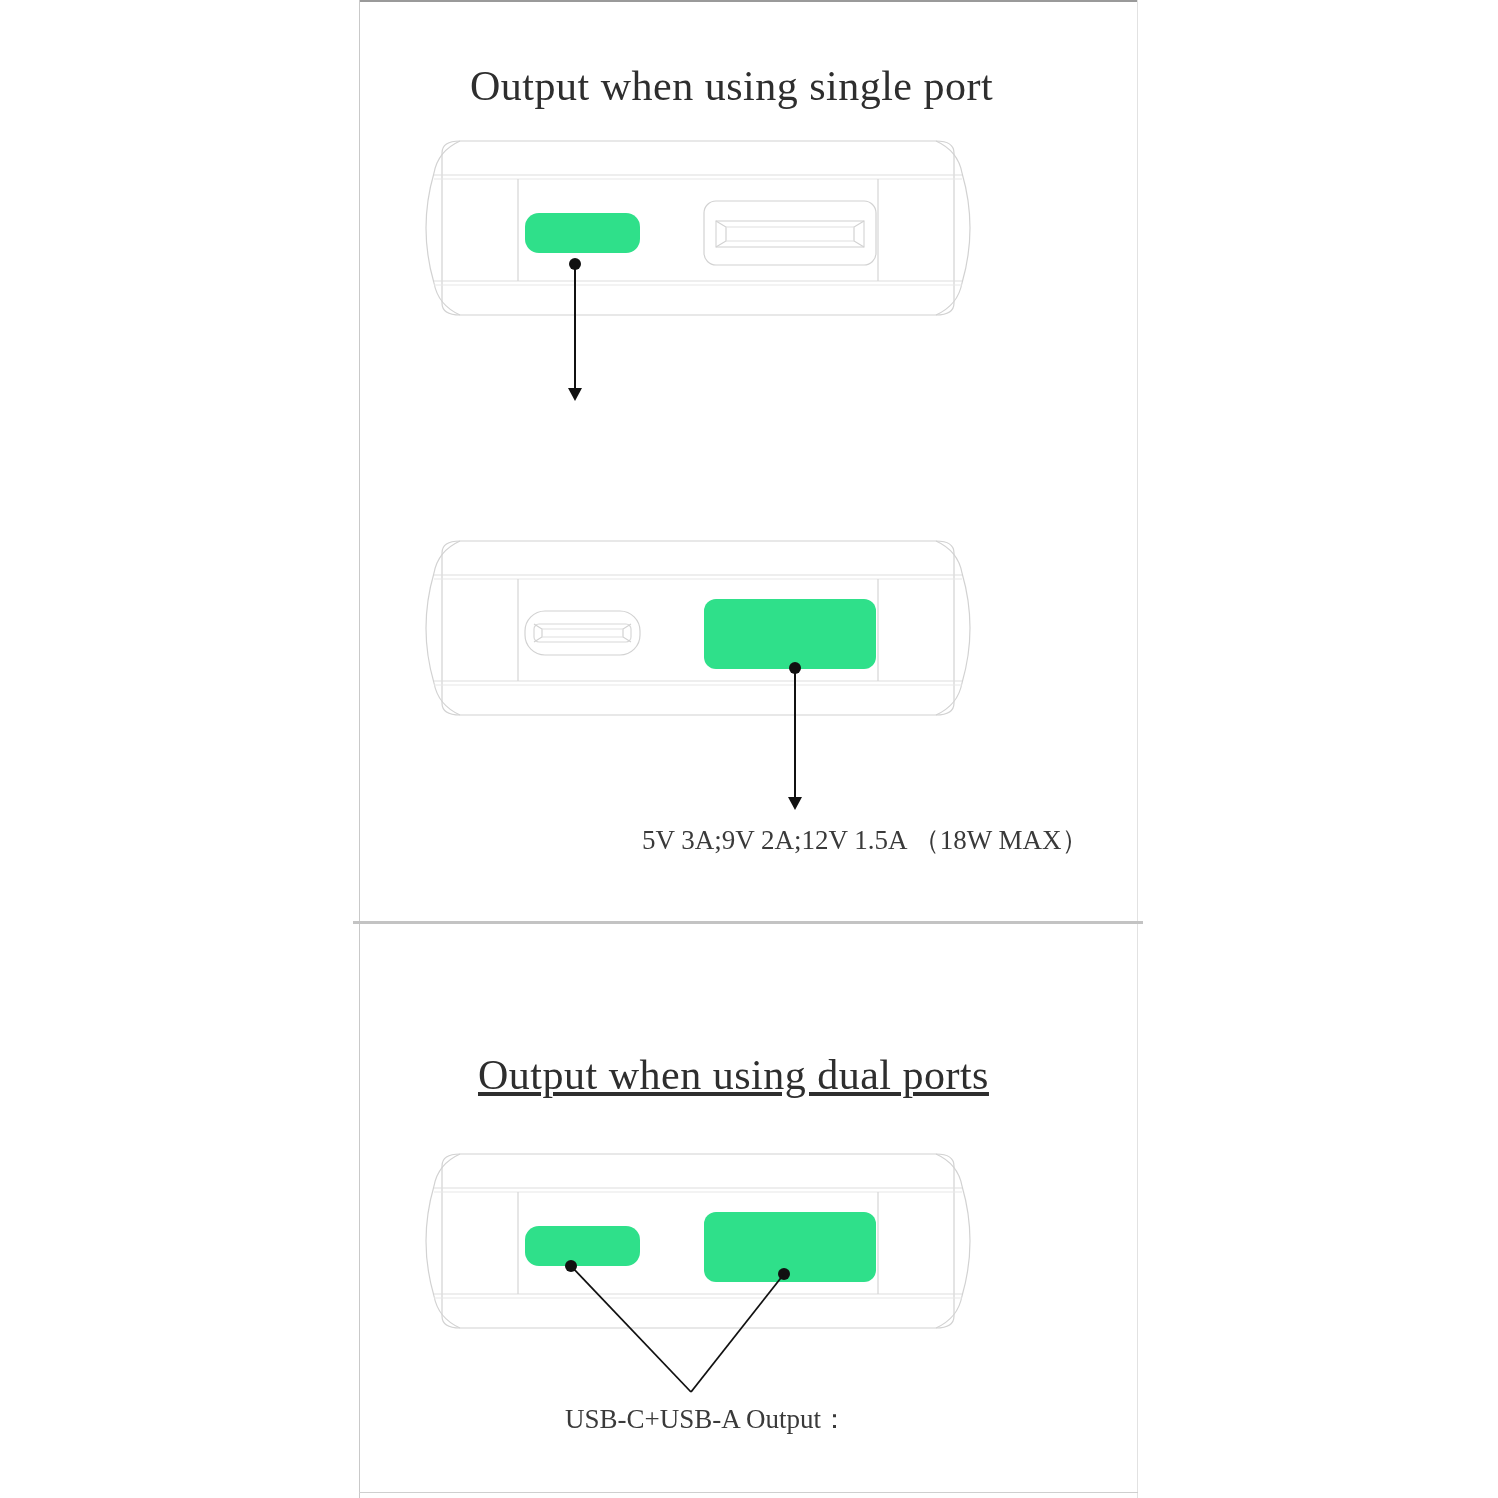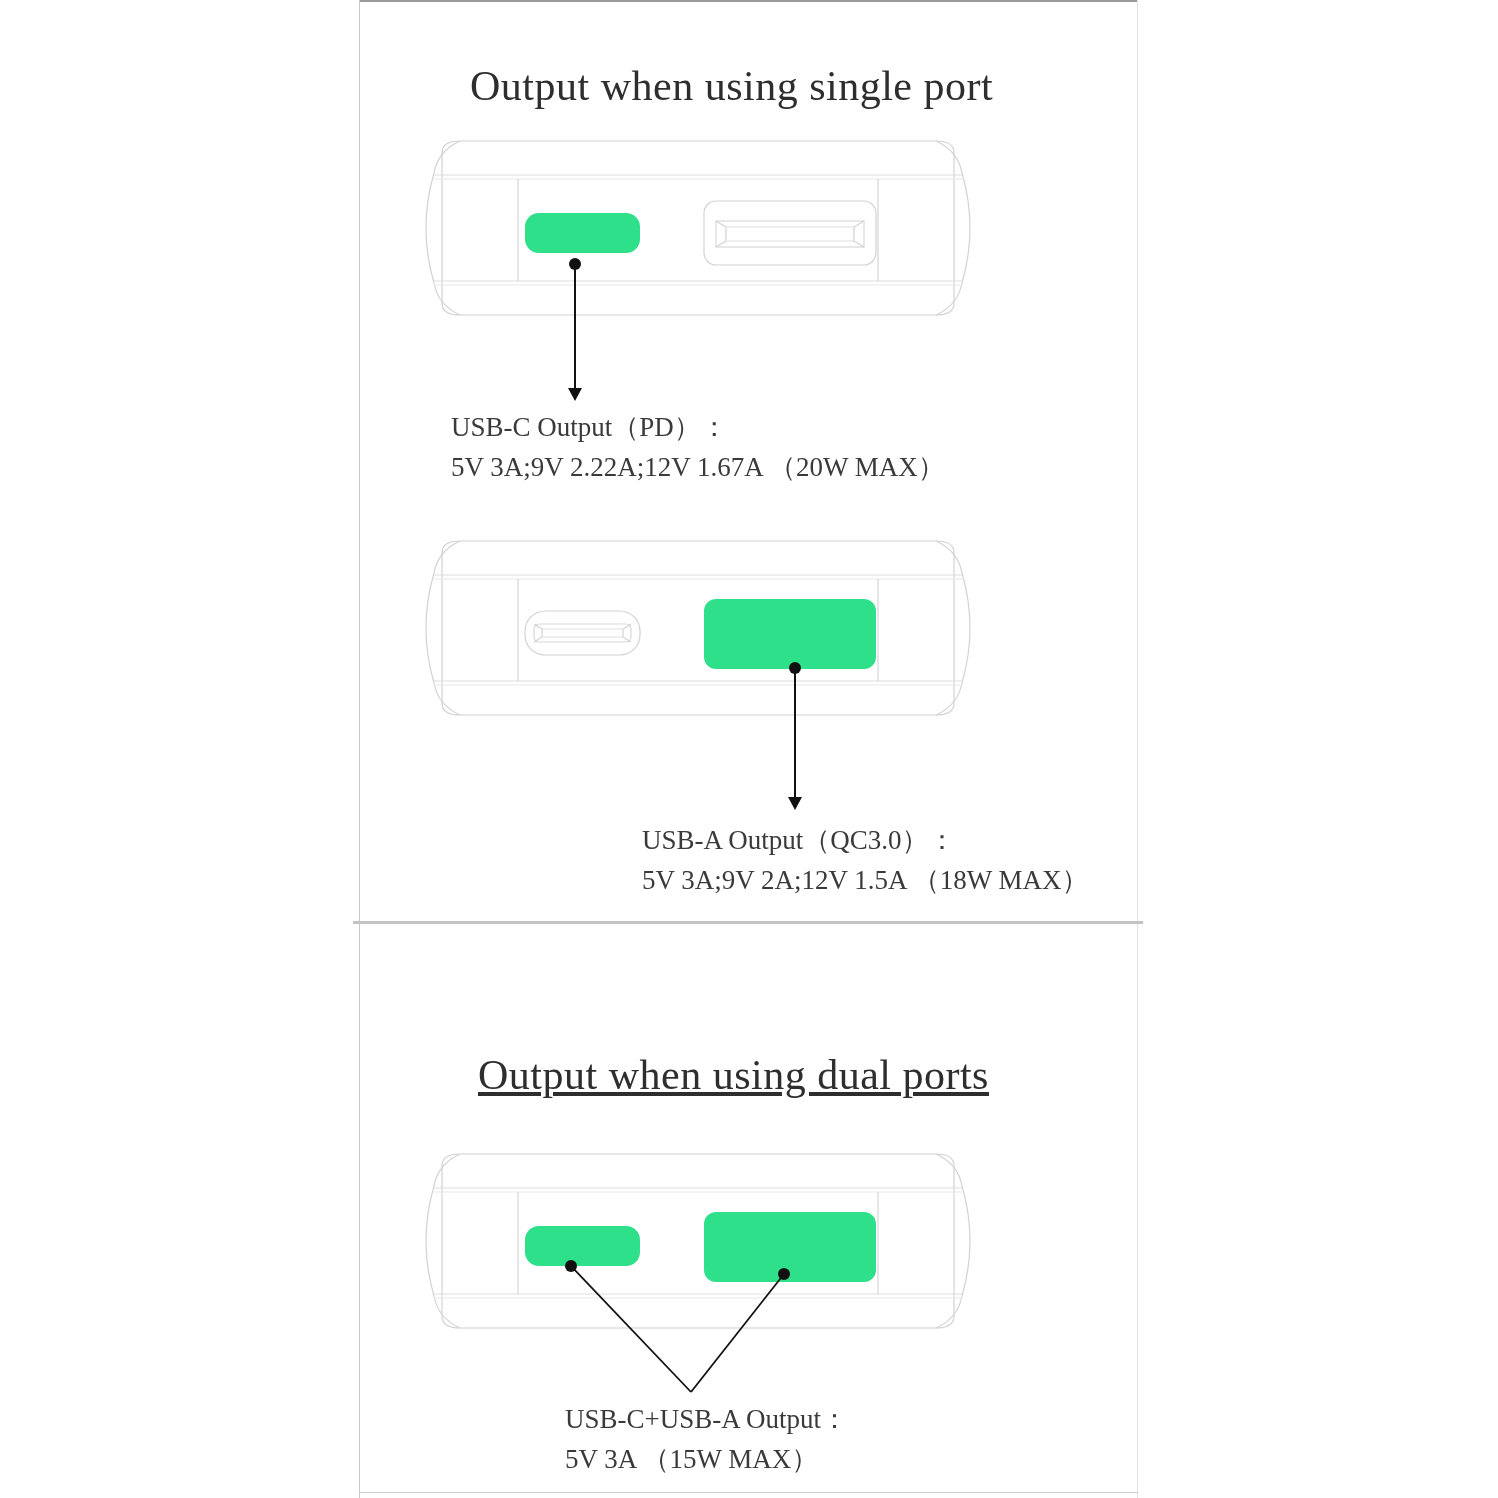--- a/index.html
+++ b/index.html
@@ -141,24 +141,20 @@
   </div>
 
   <div class="leader" style="left:560px; top:258px; width:30px; height:145px;">
     <svg viewBox="0 0 30 145" xmlns="http://www.w3.org/2000/svg">
       <circle cx="15" cy="6" r="6" fill="#111111"></circle>
       <line x1="15" y1="6" x2="15" y2="133" stroke="#111111" stroke-width="2"></line>
       <path d="M8 130 L22 130 L15 143 Z" fill="#111111"></path>
     </svg>
   </div>
 
-  <div class="callout" style="left:451px; top:407px;">
-    <span class="line">USB-C Output（PD）：</span>
-    <span class="line">5V 3A;9V 2.22A;12V 1.67A （20W MAX）</span>
-  </div>
 
   <div class="device" style="left:408px; top:533px;">
     <svg viewBox="0 0 580 190" xmlns="http://www.w3.org/2000/svg">
       <g fill="none" stroke="#d2d2d2" stroke-width="1.2">
         <path d="M34 20 Q34 8 52 8 L528 8 Q546 8 546 20 L546 170 Q546 182 528 182 L52 182 Q34 182 34 170 Z"></path>
         <path d="M26 40 Q10 95 26 150"></path>
         <path d="M26 40 Q30 18 52 8"></path>
         <path d="M26 150 Q30 172 52 182"></path>
         <path d="M554 40 Q570 95 554 150"></path>
         <path d="M554 40 Q550 18 528 8"></path>
@@ -188,21 +184,20 @@
 
   <div class="leader" style="left:780px; top:662px; width:30px; height:150px;">
     <svg viewBox="0 0 30 150" xmlns="http://www.w3.org/2000/svg">
       <circle cx="15" cy="6" r="6" fill="#111111"></circle>
       <line x1="15" y1="6" x2="15" y2="138" stroke="#111111" stroke-width="2"></line>
       <path d="M8 135 L22 135 L15 148 Z" fill="#111111"></path>
     </svg>
   </div>
 
   <div class="callout" style="left:642px; top:820px;">
-    <span class="line">USB-A Output（QC3.0）：</span>
     <span class="line">5V 3A;9V 2A;12V 1.5A （18W MAX）</span>
   </div>
 
   <div class="section-title" style="left:478px; top:1051px;text-decoration:underline;">Output when using dual ports</div>
 
   <div class="device" style="left:408px; top:1146px;">
     <svg viewBox="0 0 580 190" xmlns="http://www.w3.org/2000/svg">
       <g fill="none" stroke="#d2d2d2" stroke-width="1.2">
         <path d="M34 20 Q34 8 52 8 L528 8 Q546 8 546 20 L546 170 Q546 182 528 182 L52 182 Q34 182 34 170 Z"></path>
         <path d="M26 40 Q10 95 26 150"></path>
@@ -231,16 +226,15 @@
     <svg viewBox="0 0 260 140" xmlns="http://www.w3.org/2000/svg">
       <circle cx="16" cy="8" r="6" fill="#111111"></circle>
       <circle cx="229" cy="16" r="6" fill="#111111"></circle>
       <line x1="16" y1="8" x2="136" y2="134" stroke="#111111" stroke-width="1.8"></line>
       <line x1="229" y1="16" x2="136" y2="134" stroke="#111111" stroke-width="1.8"></line>
     </svg>
   </div>
 
   <div class="callout" style="left:565px; top:1399px;">
     <span class="line">USB-C+USB-A Output：</span>
-    <span class="line">5V 3A （15W MAX）</span>
   </div>
 
 </div>
 
 </body></html>

